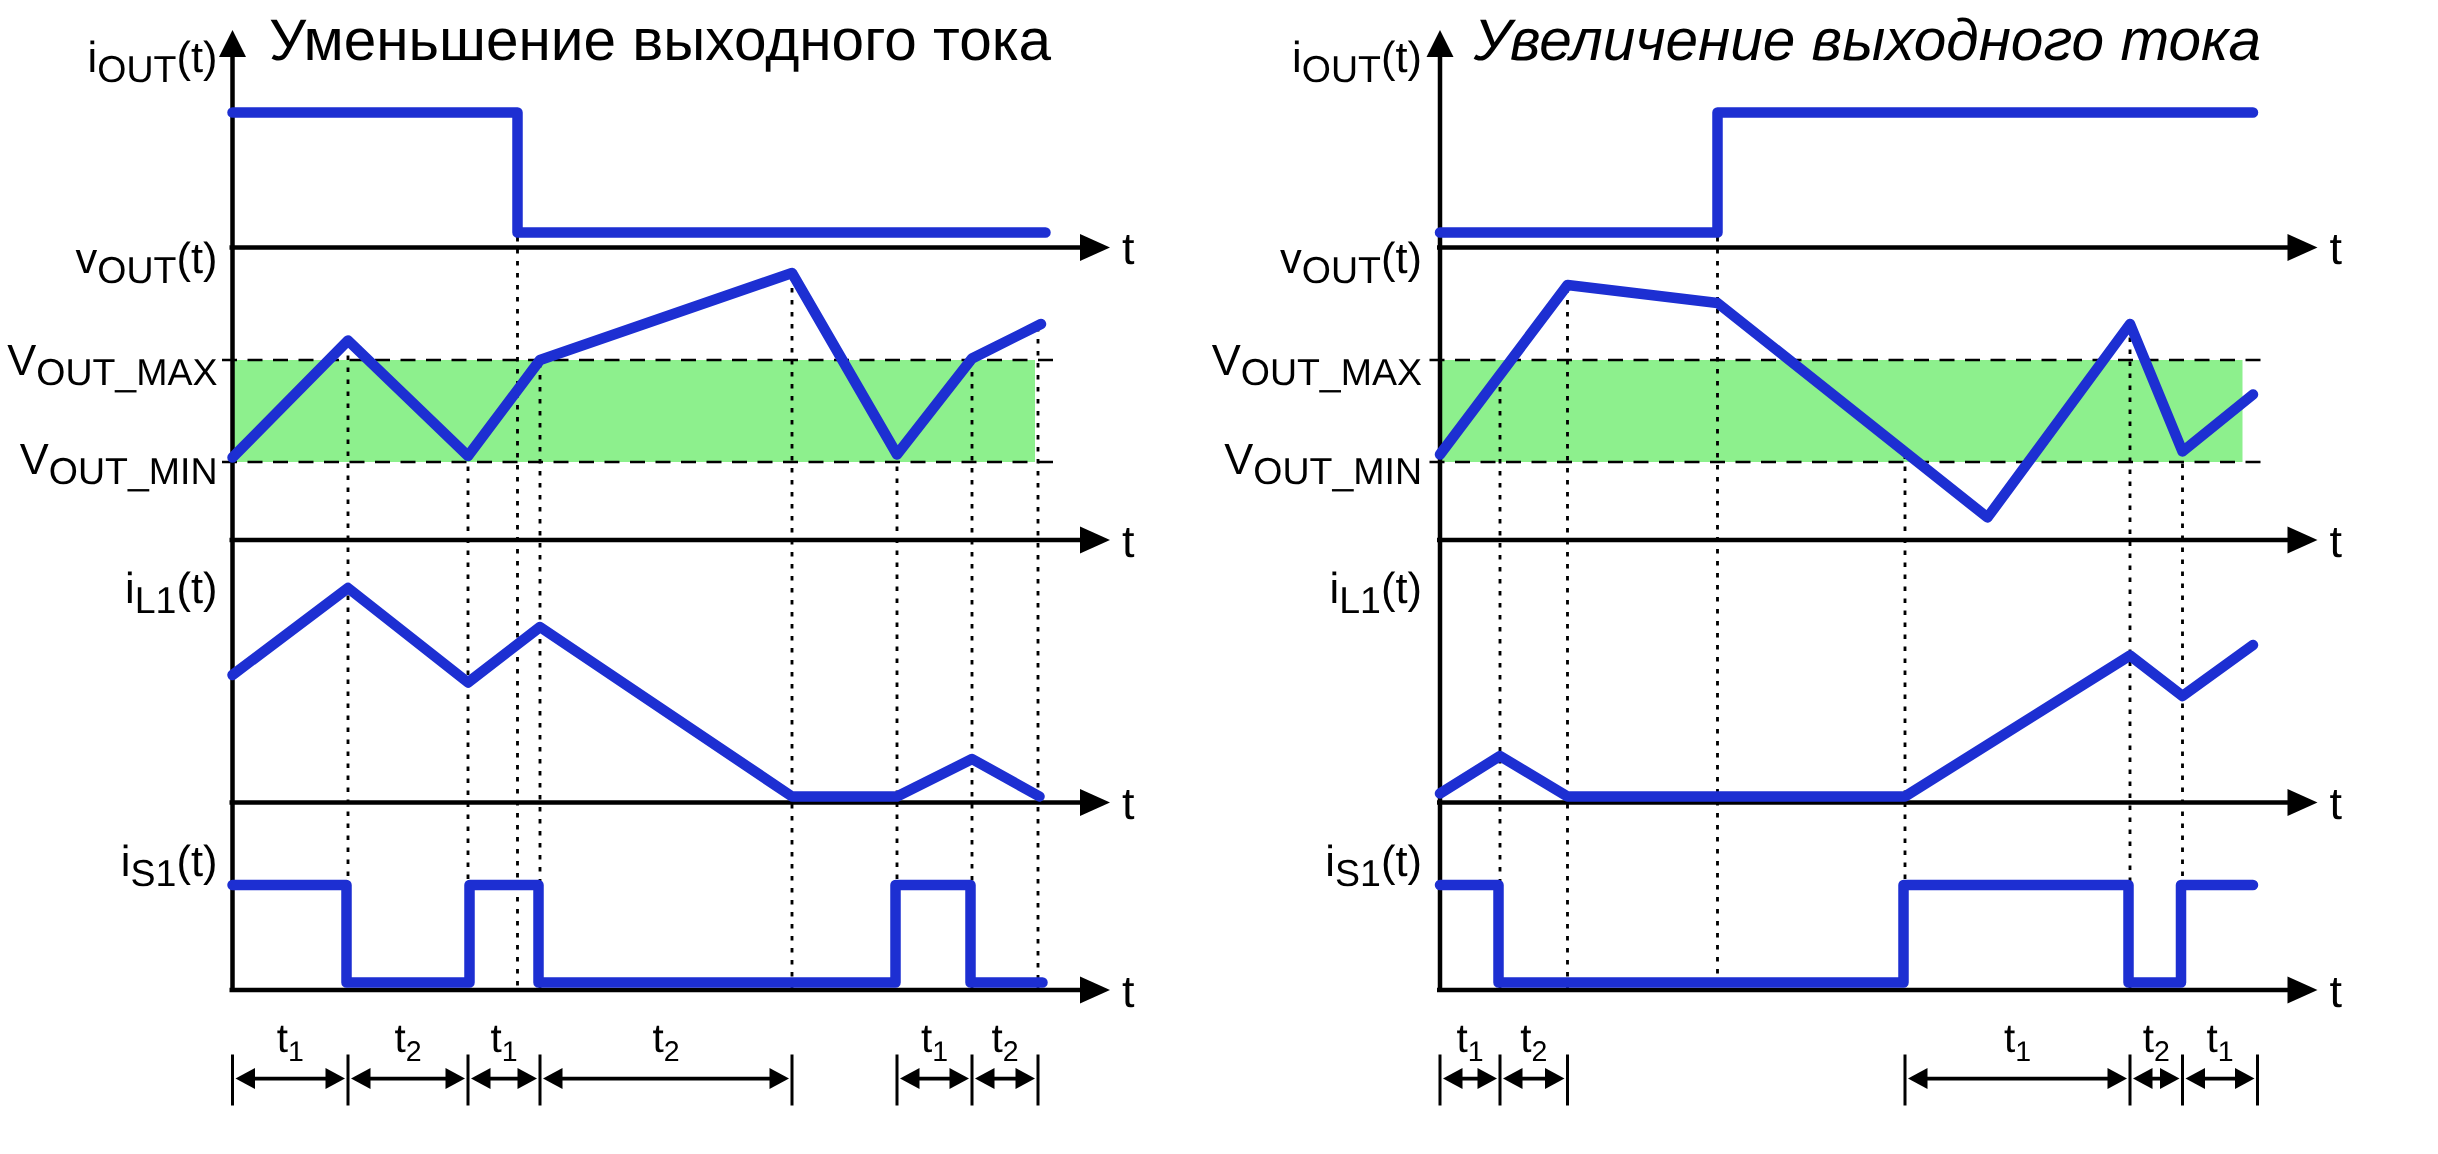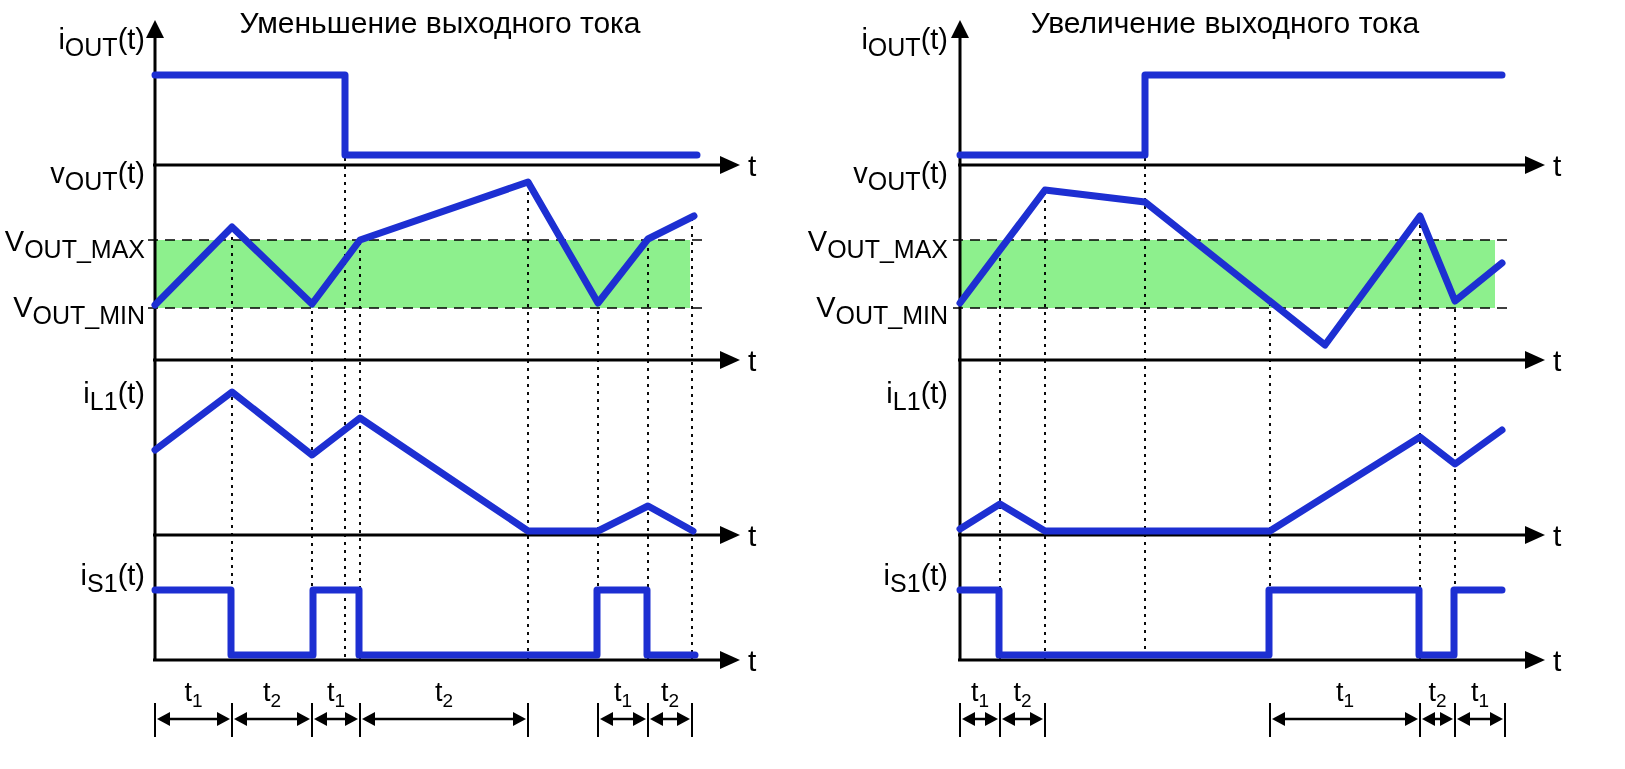--- a/index.html
+++ b/index.html
@@ -3,21 +3,21 @@
 <meta charset="utf-8">
 <style>
   html,body{margin:0;padding:0;background:#ffffff;}
   .stage{
     position:relative;width:1625px;height:769px;background:#ffffff;
     font-family:"Liberation Sans", sans-serif;color:#000;overflow:hidden;
   }
   .stage svg{position:absolute;left:0;top:0;}
   .panel-title{
     position:absolute;top:6px;width:560px;text-align:center;
-    font-size:30px;color:#000;white-space:nowrap;
+    font-size:39px;color:#000;white-space:nowrap;
   }
   .sig-label{
     position:absolute;width:145px;text-align:right;
     font-size:29px;color:#000;white-space:nowrap;line-height:1.1;
   }
   .sig-label sub{font-size:25px;line-height:0;}
 </style>
 </head>
 <body>
 
@@ -135,21 +135,21 @@
       <polygon points="1422,719 1435,712 1435,726" fill="#000000"></polygon>
       <polygon points="1453,719 1440,712 1440,726" fill="#000000"></polygon>
       <text x="1437.5" y="701" text-anchor="middle" font-size="27" font-family="&quot;Liberation Sans&quot;, sans-serif" fill="#000000"><tspan>t</tspan><tspan dy="6" font-size="19">2</tspan></text>
       <line x1="1464" y1="719" x2="1496" y2="719" stroke="#000000" stroke-width="2.5"></line>
       <polygon points="1457,719 1470,712 1470,726" fill="#000000"></polygon>
       <polygon points="1503,719 1490,712 1490,726" fill="#000000"></polygon>
       <text x="1480" y="701" text-anchor="middle" font-size="27" font-family="&quot;Liberation Sans&quot;, sans-serif" fill="#000000"><tspan>t</tspan><tspan dy="6" font-size="19">1</tspan></text>
     </svg>
 
   <div class="panel-title" style="left:160px;">Уменьшение выходного тока</div>
-  <div class="panel-title" style="left:945px;">Увеличение выходного тока</div>
+  <div class="panel-title" style="left:965px;font-style:italic;">Увеличение выходного тока</div>
 
   <div class="sig-label" style="left:0px;top:24px;"><span>i</span><sub>OUT</sub><span>(t)</span></div>
   <div class="sig-label" style="left:0px;top:158px;"><span>v</span><sub>OUT</sub><span>(t)</span></div>
   <div class="sig-label" style="left:0px;top:226px;"><span>V</span><sub>OUT_MAX</sub></div>
   <div class="sig-label" style="left:0px;top:292px;"><span>V</span><sub>OUT_MIN</sub></div>
   <div class="sig-label" style="left:0px;top:378px;"><span>i</span><sub>L1</sub><span>(t)</span></div>
   <div class="sig-label" style="left:0px;top:560px;"><span>i</span><sub>S1</sub><span>(t)</span></div>
 
   <div class="sig-label" style="left:803px;top:24px;"><span>i</span><sub>OUT</sub><span>(t)</span></div>
   <div class="sig-label" style="left:803px;top:158px;"><span>v</span><sub>OUT</sub><span>(t)</span></div>

